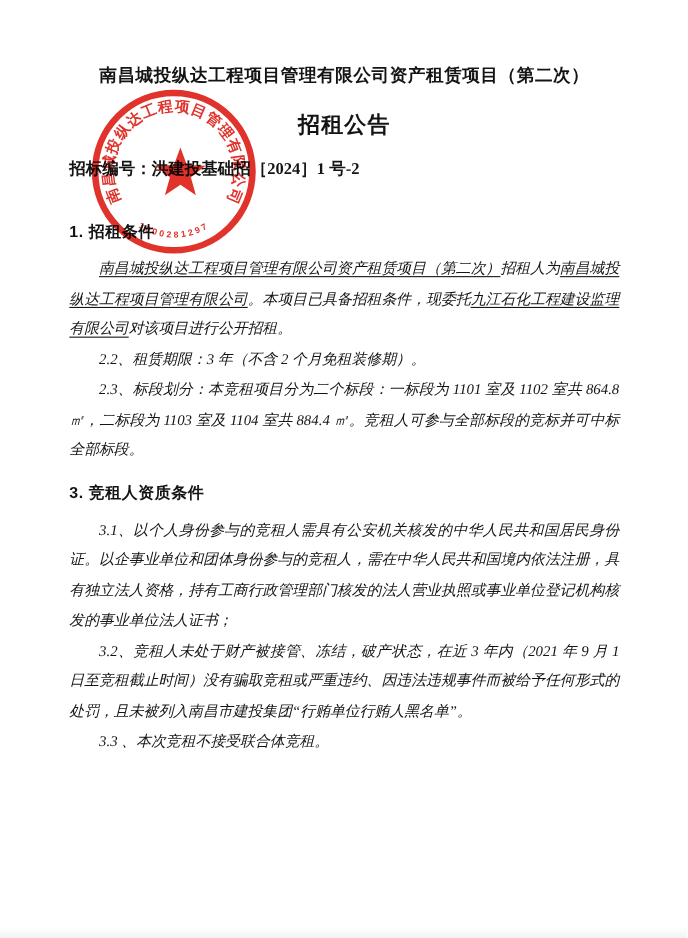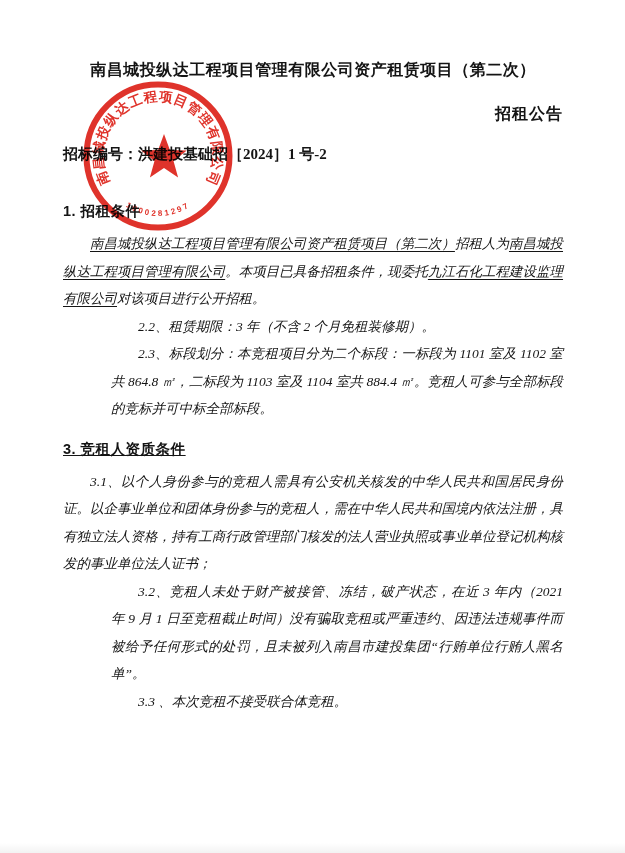--- a/index.html
+++ b/index.html
@@ -18,42 +18,42 @@
     pointer-events:none;
   }
   .content {
     position:absolute; left:63px; top:57px; width:500px;
   }
   .doc-title {
     margin:0; font-size:16px; line-height:26px; font-weight:bold;
     text-align:center; letter-spacing:0.5px;
   }
   .doc-subtitle {
-    margin:18px 0 0 0; font-size:16px; line-height:26px; font-weight:bold;
-    text-align:right; letter-spacing:1px;
+    margin:18px 0 0 0; font-size:20px; line-height:26px; font-weight:bold;
+    text-align:center; letter-spacing:1px;
   }
   .doc-bidno {
     margin:15px 0 0 0; font-size:15px; line-height:24px; font-weight:bold;
     text-align:left;
   }
   .sec-heading {
     margin:34px 0 0 0; font-size:14.5px; line-height:22px; font-weight:bold;
     font-family:"Liberation Sans","DejaVu Sans",sans-serif;
     letter-spacing:0.5px;
   }
   .sec-heading.s2 { margin-top:17px; }
-  .sec-heading.s3 { margin-top:15px;text-decoration:underline; }
+  .sec-heading.s3 { margin-top:15px; }
   .para {
     margin:8px 0 0 0;
     font-size:13.5px; line-height:27.5px;
     text-align:justify;
     text-indent:2em;
     font-style:italic;
   }
-  .para.tight { margin-top:0;margin-left:48px; }
+  .para.tight { margin-top:0; }
   .u { text-decoration:underline; text-underline-offset:3px; }
   
   .stamp {
     position:absolute; left:73px; top:71px; width:170px; height:170px;
     mix-blend-mode:multiply; opacity:0.92;
     pointer-events:none;
   }
   .stamp text {
     font-family:"Liberation Sans","DejaVu Sans",sans-serif;
     font-weight:bold;

